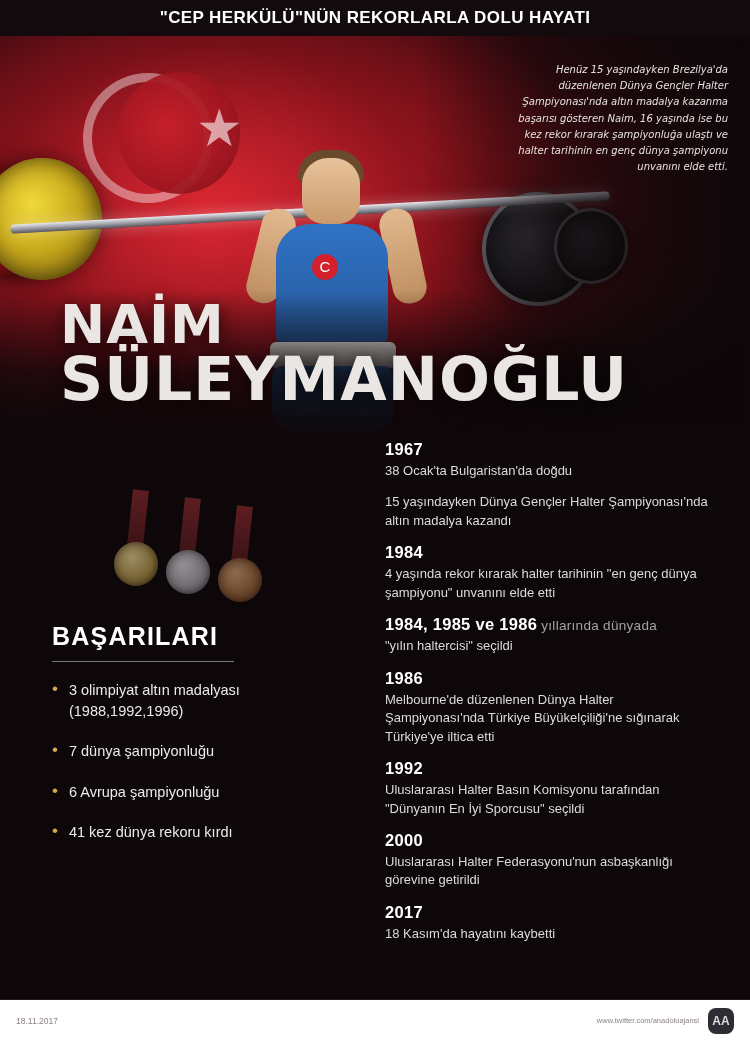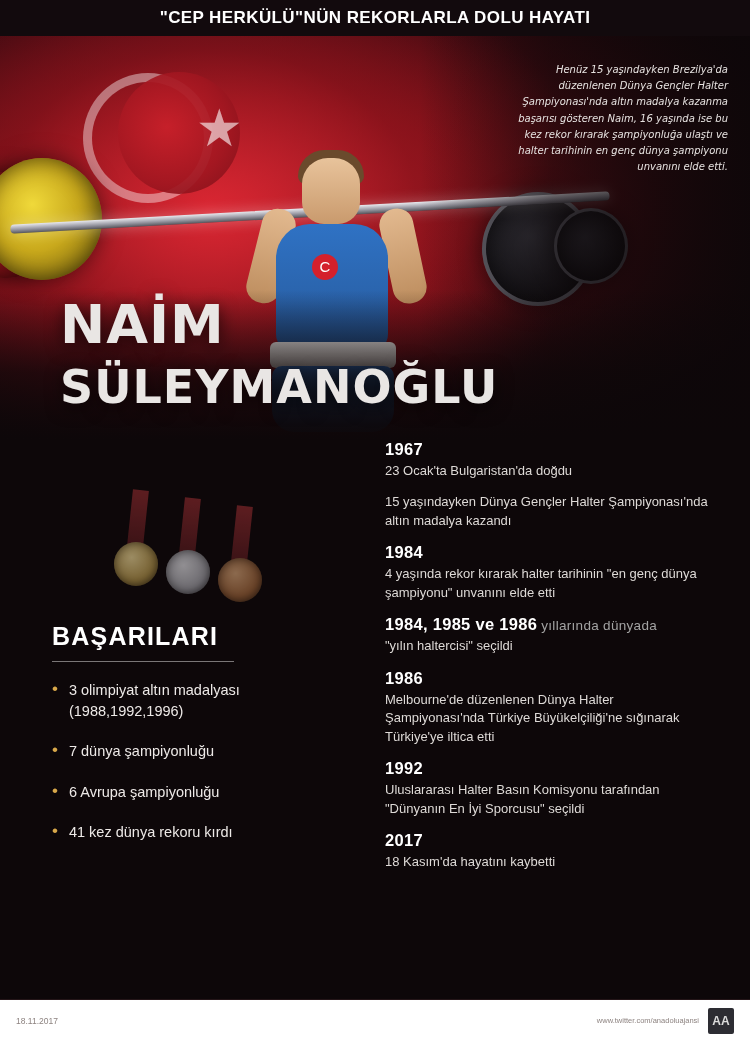--- a/index.html
+++ b/index.html
@@ -200,21 +200,21 @@
   }
   .name-line1, .name-line2 {
     color: #e9e6e4;
     font-weight: bold;
     letter-spacing: 1px;
     line-height: 0.92;
     text-shadow: 0 4px 18px rgba(0,0,0,0.75);
     font-family: "DejaVu Sans", sans-serif;
   }
   .name-line1 { font-size: 54px; }
-  .name-line2 { font-size: 46px; margin-top: 16px; }
+  .name-line2 { font-size: 60px; margin-top: 2px; }
 
   
   .intro {
     position: absolute;
     top: 62px; right: 22px;
     width: 218px;
     text-align: right;
     color: #e7e3e1;
     font-size: 10px;
     line-height: 1.62;
@@ -310,21 +310,21 @@
     display: flex;
     align-items: center;
     justify-content: space-between;
     padding: 0 16px;
   }
   .footer-date { color: #8d8380; font-size: 8.5px; }
   .footer-right { display: flex; align-items: center; gap: 9px; }
   .footer-link { color: #8d8380; font-size: 7.5px; margin-left: 32px; }
   .aa-logo {
     width: 26px; height: 26px;
-    border-radius: 2px;
+    border-radius: 8px;
     background: #2d2d33;
     color: #dcdcdc;
     font-size: 12px;
     font-weight: bold;
     display: flex;
     align-items: center;
     justify-content: center;
   }
 </style>
 </head>
@@ -403,40 +403,44 @@
     </div>
     <div class="ach-item">
       <span class="ach-dot">•</span>
       <span>41 kez dünya rekoru kırdı</span>
     </div>
   </div>
 
   <div class="timeline">
     <div class="tl-item">
       <div class="tl-year"><span>1967</span><span class="suffix"></span></div>
-      <div class="tl-text">23 Ocak'ta Bulgaristan'da doğdu</div>
+      <div class="tl-text">38 Ocak'ta Bulgaristan'da doğdu</div>
     </div>
     <div class="tl-item">
       <div class="tl-text">15 yaşındayken Dünya Gençler Halter Şampiyonası'nda altın madalya kazandı</div>
     </div>
     <div class="tl-item">
       <div class="tl-year"><span>1984</span><span class="suffix"></span></div>
       <div class="tl-text">4 yaşında rekor kırarak halter tarihinin "en genç dünya şampiyonu" unvanını elde etti</div>
     </div>
     <div class="tl-item">
       <div class="tl-year"><span>1984, 1985 ve 1986</span><span class="suffix"> yıllarında dünyada</span></div>
       <div class="tl-text">"yılın haltercisi" seçildi</div>
     </div>
     <div class="tl-item">
       <div class="tl-year"><span>1986</span><span class="suffix"></span></div>
       <div class="tl-text">Melbourne'de düzenlenen Dünya Halter Şampiyonası'nda Türkiye Büyükelçiliği'ne sığınarak Türkiye'ye iltica etti</div>
     </div>
     <div class="tl-item">
       <div class="tl-year"><span>1992</span><span class="suffix"></span></div>
       <div class="tl-text">Uluslararası Halter Basın Komisyonu tarafından "Dünyanın En İyi Sporcusu" seçildi</div>
+    </div>
+    <div class="tl-item">
+      <div class="tl-year"><span>2000</span><span class="suffix"></span></div>
+      <div class="tl-text">Uluslararası Halter Federasyonu'nun asbaşkanlığı görevine getirildi</div>
     </div>
     <div class="tl-item">
       <div class="tl-year"><span>2017</span><span class="suffix"></span></div>
       <div class="tl-text">18 Kasım'da hayatını kaybetti</div>
     </div>
   </div>
 
   <div class="footer">
     <div class="footer-date">18.11.2017</div>
     <div class="footer-right">

